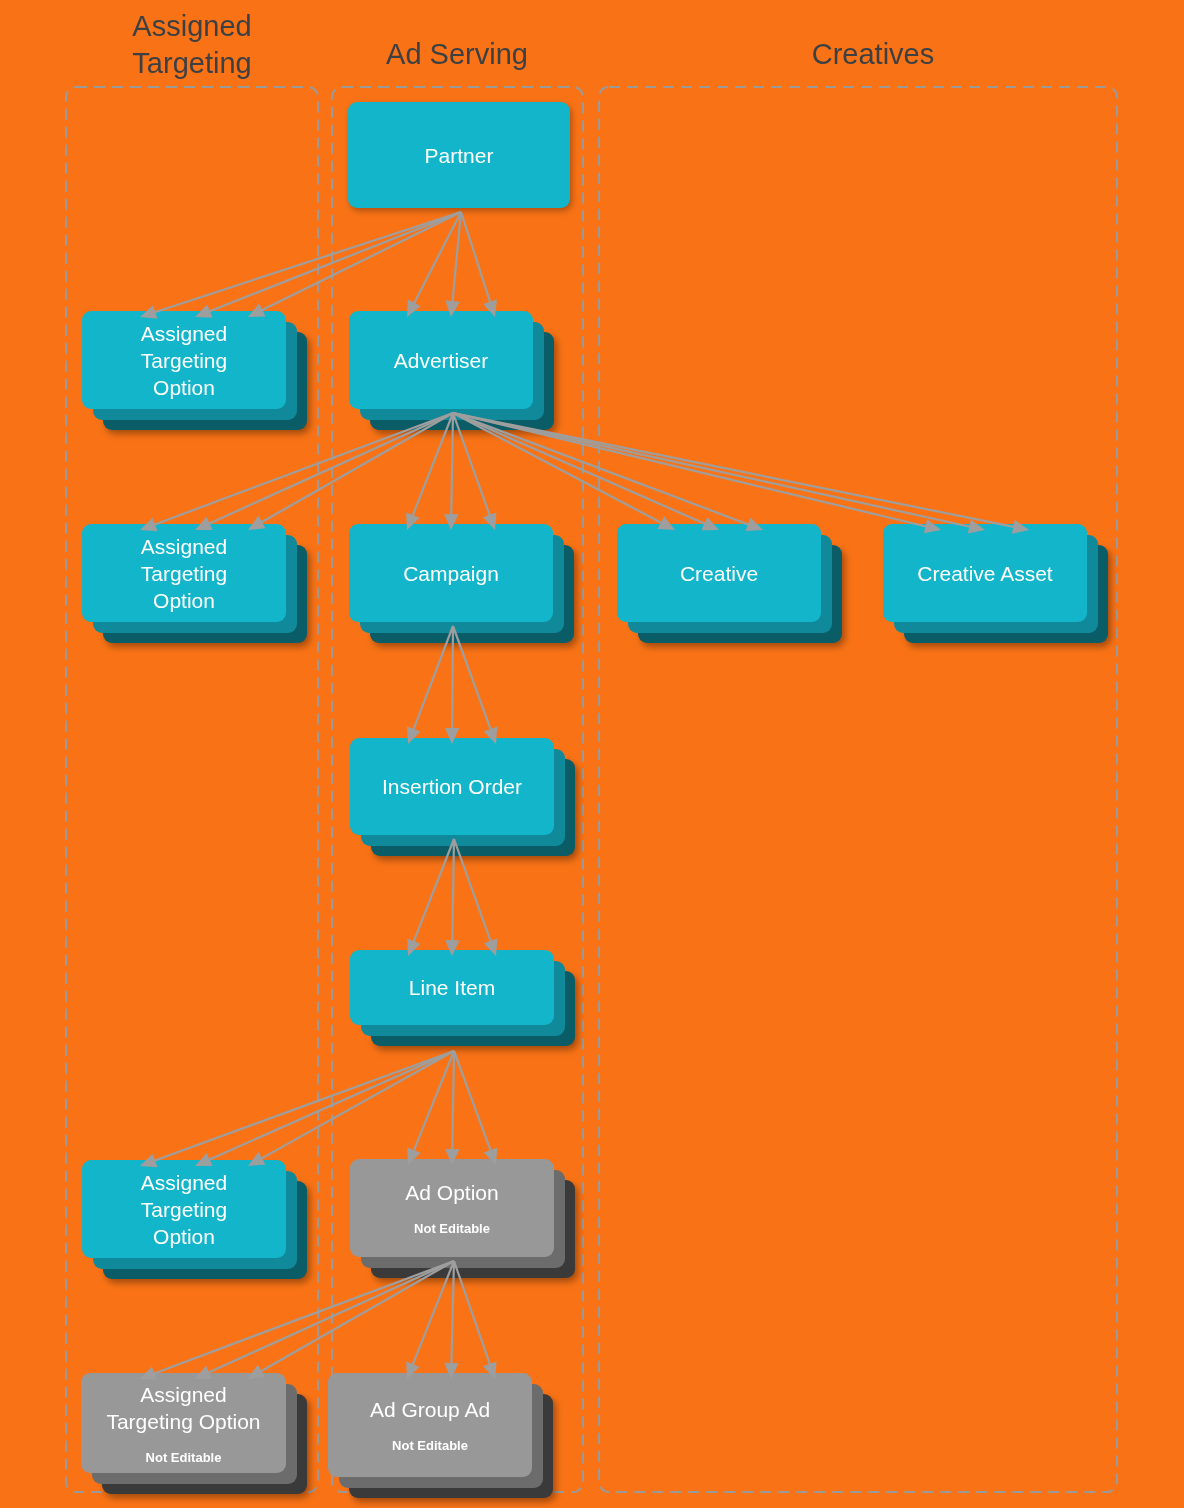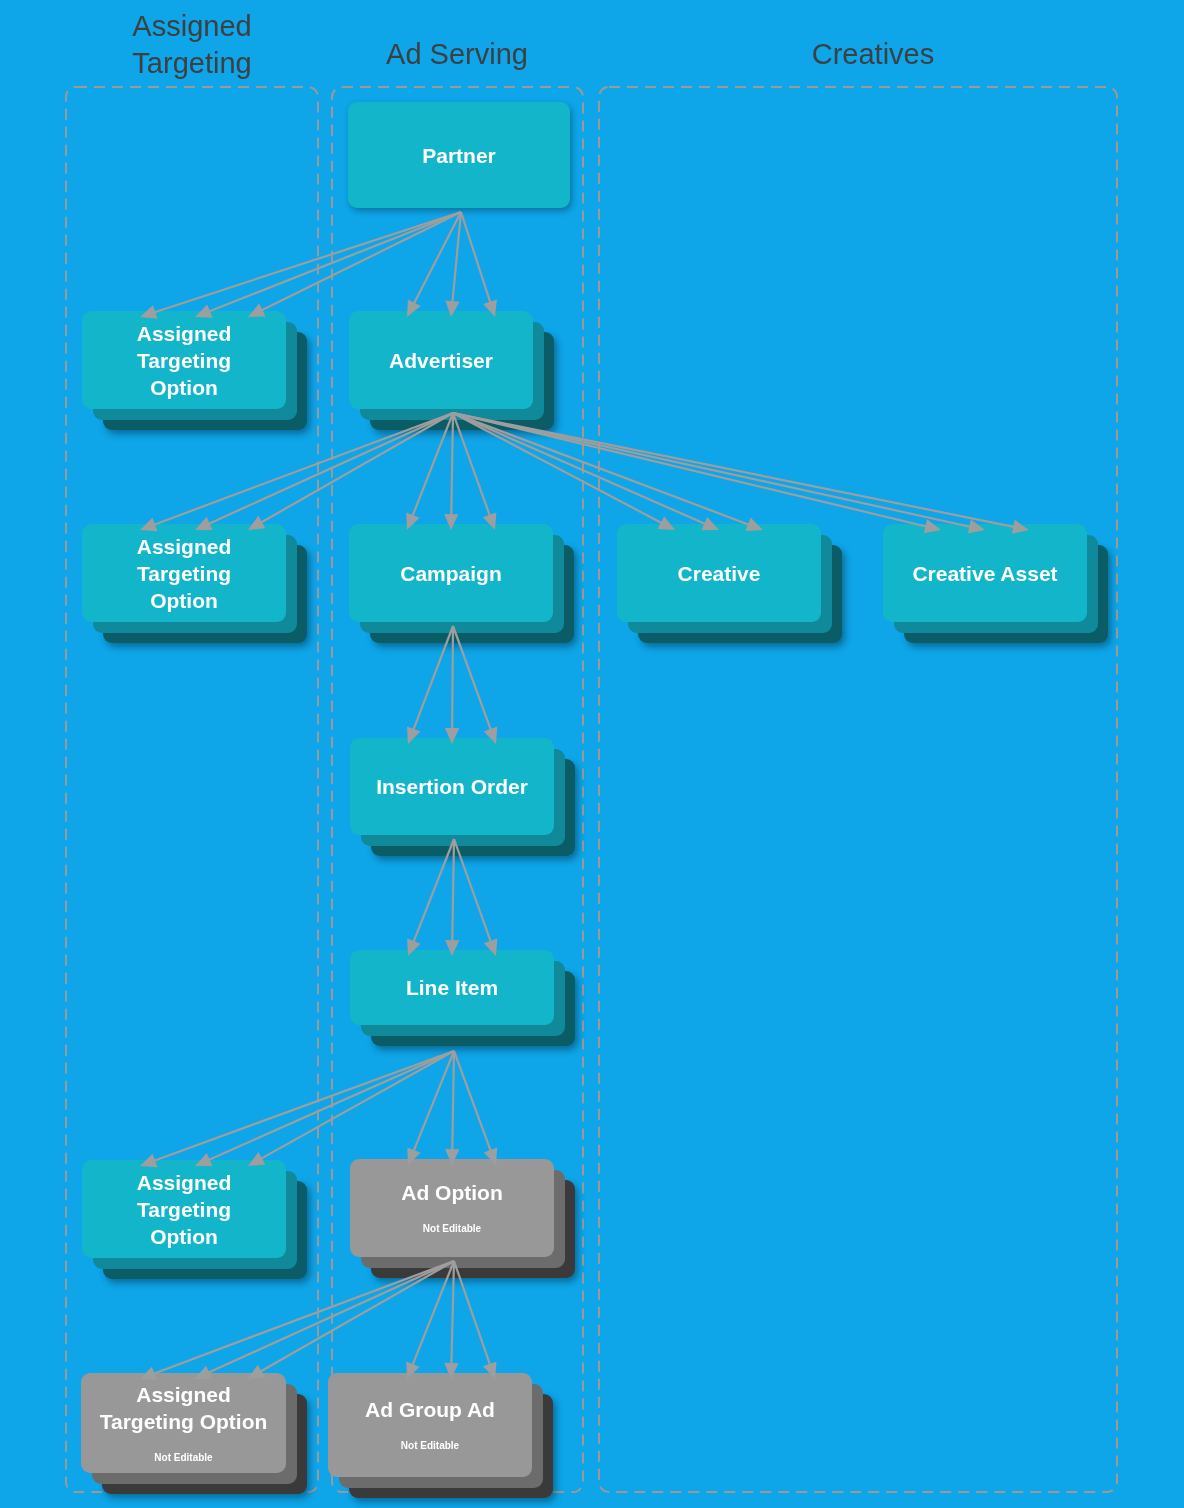--- a/index.html
+++ b/index.html
@@ -1,19 +1,19 @@
 <!DOCTYPE html>
 <html><head>
 <meta charset="utf-8">
 <style>
   html,body{margin:0;padding:0;background:#ffffff;}
   #canvas{
     position:relative;
     width:1184px;height:1508px;
-    background:#0ea5e9;
+    background:#f97316;
     font-family:"Liberation Sans", sans-serif;
     overflow:hidden;
   }
   svg.layer{position:absolute;left:0;top:0;pointer-events:none;}
   #columns-svg{z-index:0;}
   #arrows-svg{z-index:3;}
   .col-header{
     position:absolute;
     z-index:1;
     width:300px;
@@ -38,25 +38,25 @@
     gap:15px;text-align:center;
   }
   .node.cyan .face{background:#12b5c9;}
   .node.cyan .l2{background:#108a9b;}
   .node.cyan .l3{background:#0a5c66;}
   .node.gray .face{background:#989898;}
   .node.gray .l2{background:#6c6c6c;}
   .node.gray .l3{background:#3a3a3a;}
   .node.single .face{box-shadow:2px 3px 6px rgba(0,0,0,.30);}
   .node .label{
-    color:#ffffff;font-weight:700;font-size:21px;line-height:27px;
+    color:#ffffff;font-weight:400;font-size:21px;line-height:27px;
     white-space:pre-line;padding:0 4px;
   }
   .node .sublabel{
-    color:#ffffff;font-weight:700;font-size:10px;line-height:16px;
+    color:#ffffff;font-weight:700;font-size:13px;line-height:16px;
   }
 </style>
 </head>
 <body>
 
 <div id="canvas">
 
   <svg id="columns-svg" class="layer" width="1184" height="1508">
     <rect x="66" y="87" width="252" height="1405" rx="10" fill="none" stroke="#9a9a9a" stroke-width="2" stroke-dasharray="11 7"></rect>
     <rect x="332" y="87" width="251" height="1405" rx="10" fill="none" stroke="#9a9a9a" stroke-width="2" stroke-dasharray="11 7"></rect>

